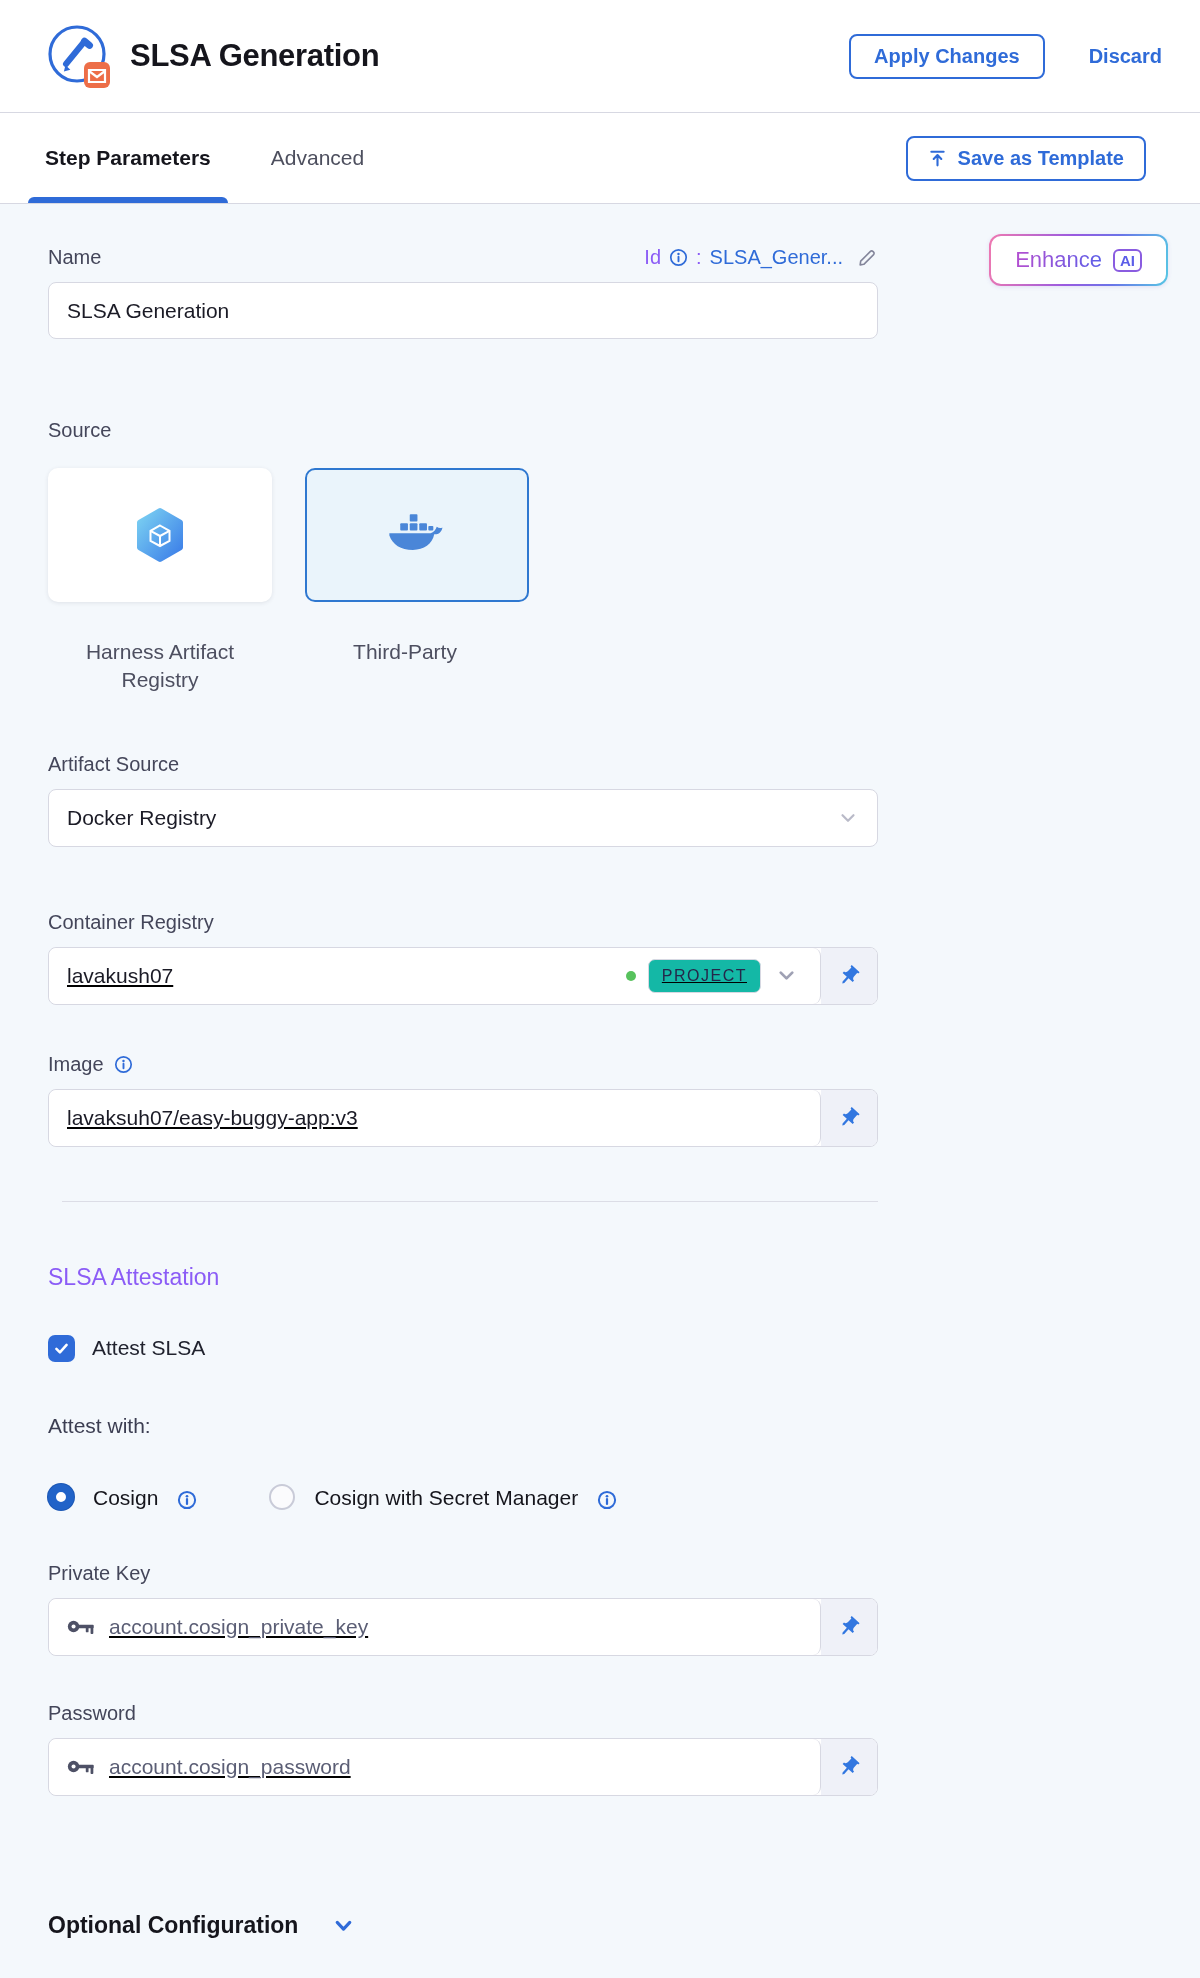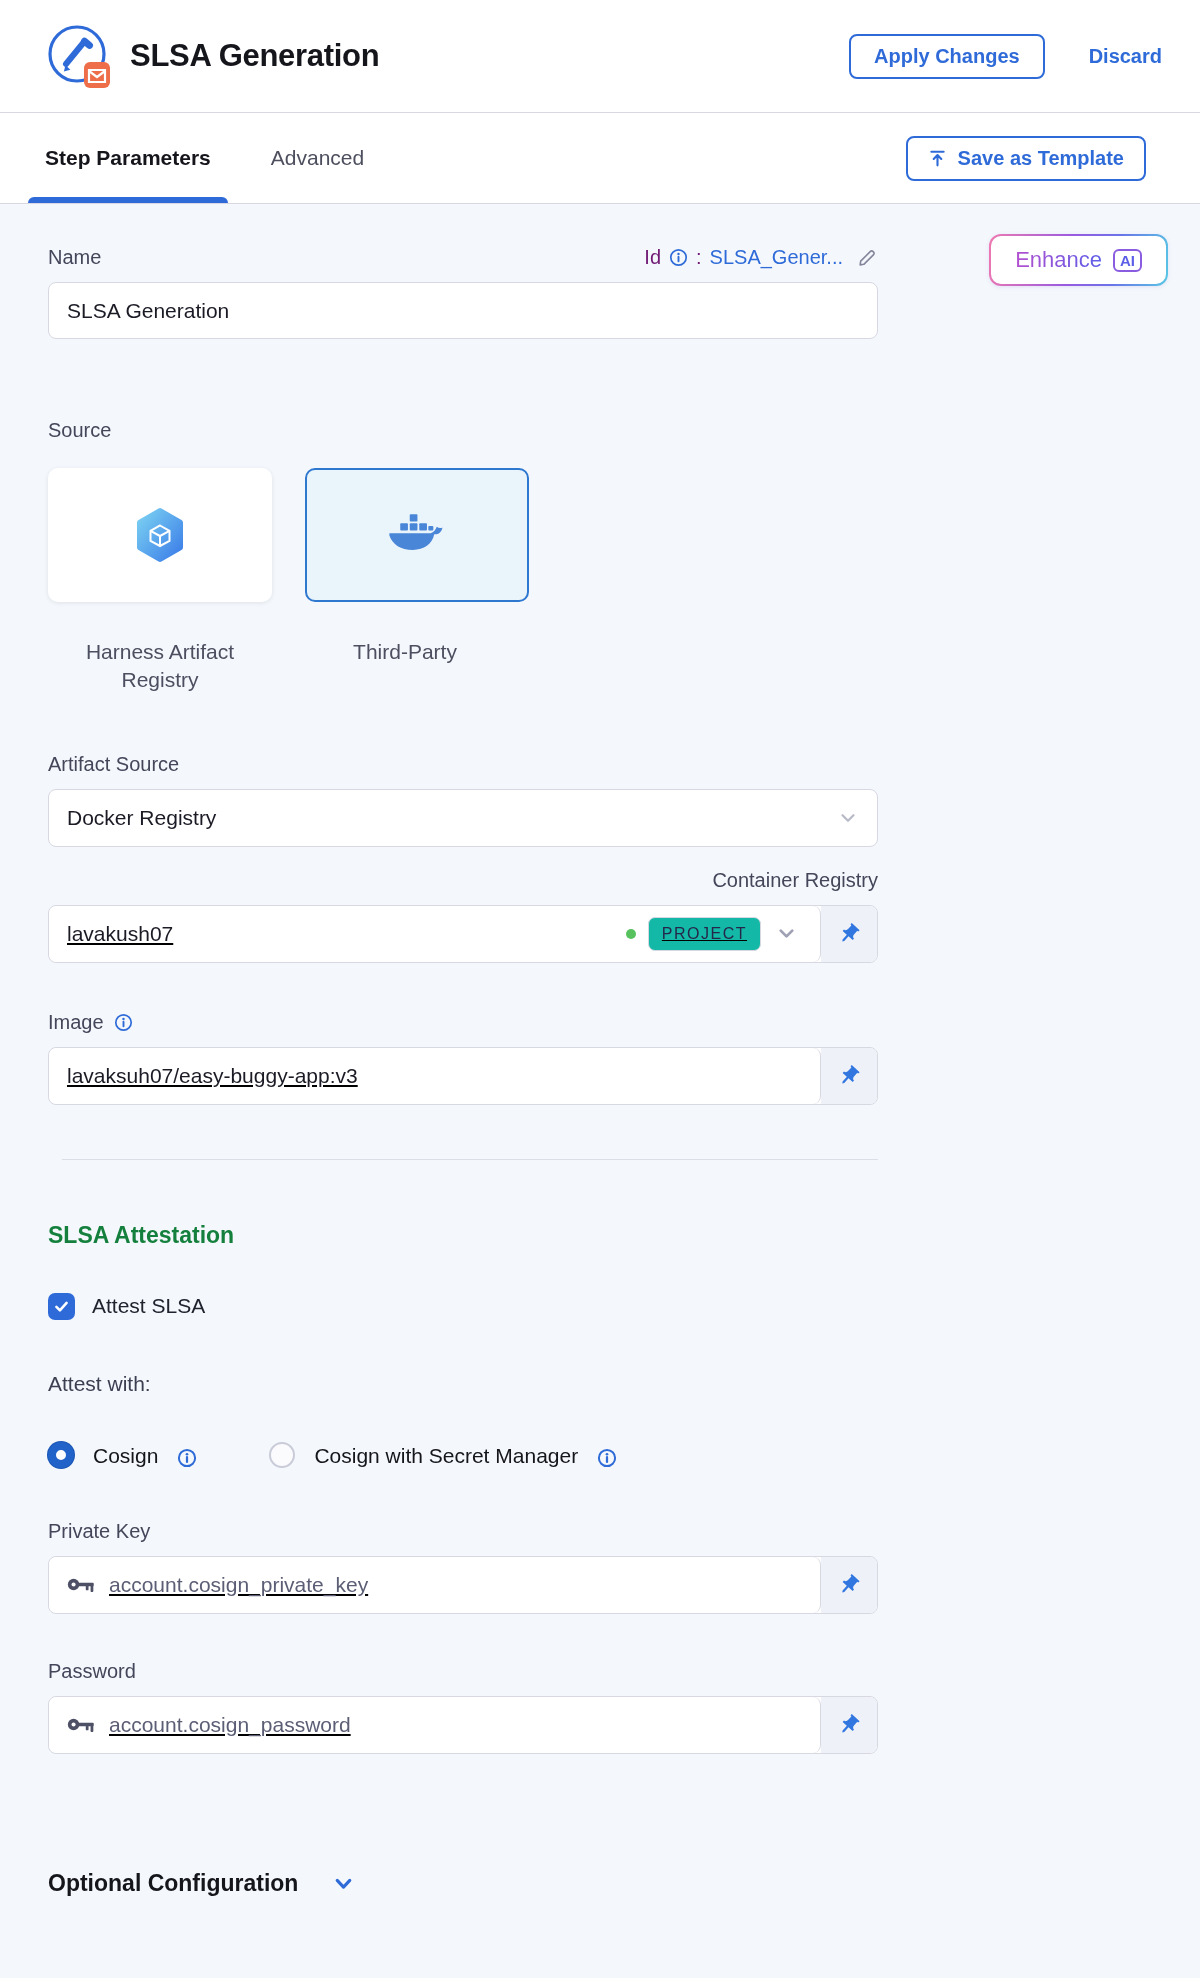--- a/index.html
+++ b/index.html
@@ -42,21 +42,21 @@
                    justify-content:center; gap:11px; padding:11px 24px; }
   .enhance-label { font-size:22px; font-weight:400;
                    background:linear-gradient(90deg,#b44fd0,#5c5ee8);
                    -webkit-background-clip:text; background-clip:text; color:transparent; }
   .ai-badge { font-size:15px; font-weight:700; color:#5c5ee8; border:2px solid #8a5ce0;
               border-radius:6px; padding:1px 5px; }
 
   .field-label { font-size:20px; color:#44465a; font-weight:500; }
   .label-row { display:flex; align-items:center; justify-content:space-between; width:830px; }
   .id-cluster { display:flex; align-items:center; gap:8px; }
-  .id-text { font-size:20px; color:#701a75; }
+  .id-text { font-size:20px; color:#8b5cf6; }
   .id-value { font-size:20px; color:#2f6bd8; }
 
   .text-input { width:830px; height:57px; margin-top:13px; border:1px solid #d7d8e2; border-radius:8px;
                 background:#fff; font-size:21px; color:#1b1b26; padding:0 18px;
                 font-family:"Liberation Sans", sans-serif; outline:none; }
 
   
   .source-label { margin-top:80px; font-size:20px; color:#44465a; font-weight:500; }
   .cards-row { display:flex; gap:33px; margin-top:26px; }
   .source-card { width:224px; height:134px; border-radius:10px; display:flex; align-items:center;
@@ -82,21 +82,21 @@
   .main-text { flex:1; font-size:21px; color:#1b1b26; }
   .secret-text { flex:1; font-size:21px; color:#5b5e75; }
   .green-dot { width:10px; height:10px; border-radius:50%; background:#57c25d; margin-right:12px; }
   .scope-chip { border:1px solid #d7d8e2; border-radius:7px; background:#14b8a6; color:#25274a;
                 font-size:16px; letter-spacing:1.5px; padding:7px 13px; font-weight:500; cursor:pointer; }
   .chip-chevron { margin:0 6px 0 14px; display:flex; align-items:center; cursor:pointer; }
   .key-glyph { margin-right:14px; display:flex; align-items:center; }
 
   .hr-divider { width:816px; border:none; border-top:1px solid #dcdde6; margin:54px 0 0 14px; }
 
-  .section-heading { font-size:23px; font-weight:700; color:#15803d; margin-top:62px; }
+  .section-heading { font-size:23px; font-weight:400; color:#8b5cf6; margin-top:62px; }
   .check-row { display:flex; align-items:center; gap:17px; margin-top:44px; cursor:pointer; }
   .checkbox { width:27px; height:27px; border-radius:7px; background:#2f6bd8; display:flex;
               align-items:center; justify-content:center; }
   .check-label { font-size:21px; color:#20222e; }
   .attest-with { margin-top:52px; font-size:21px; color:#3c3e52; }
   .radio-row { display:flex; align-items:flex-end; margin-top:46px; gap:19px; }
   .radio-sel { width:26px; height:26px; border-radius:50%; background:#fff;
                border:8px solid #2163c8; box-shadow:0 0 0 1px #1b57b5; }
   .radio-unsel { width:26px; height:26px; border-radius:50%; background:#fbfbfd; border:2px solid #c9cbd8; }
   .radio-label { font-size:21px; color:#15151c; }
@@ -223,21 +223,21 @@
     <div class="select-box">
       <span class="select-value">Docker Registry</span>
       <span style="display:flex;">
         <svg viewBox="0 0 20 20" width="22" height="22">
             <path d="M5 7.5 L10 12.5 L15 7.5" fill="none" stroke="#b9bac8" stroke-width="2" stroke-linecap="round" stroke-linejoin="round"></path>
           </svg>
       </span>
     </div>
 
     
-    <div class="field-label" style="margin-top:22px;text-align:right;">Container Registry</div>
+    <div class="field-label" style="margin-top:64px;">Container Registry</div>
     <div class="pin-field">
       <div class="main-area">
         <span class="main-text">lavakush07</span>
         <span class="green-dot"></span>
         <span class="scope-chip">PROJECT</span>
         <span class="chip-chevron">
           <svg viewBox="0 0 20 20" width="23" height="23">
               <path d="M5 7.5 L10 12.5 L15 7.5" fill="none" stroke="#9fa1b4" stroke-width="2.4" stroke-linecap="round" stroke-linejoin="round"></path>
             </svg>
         </span>

